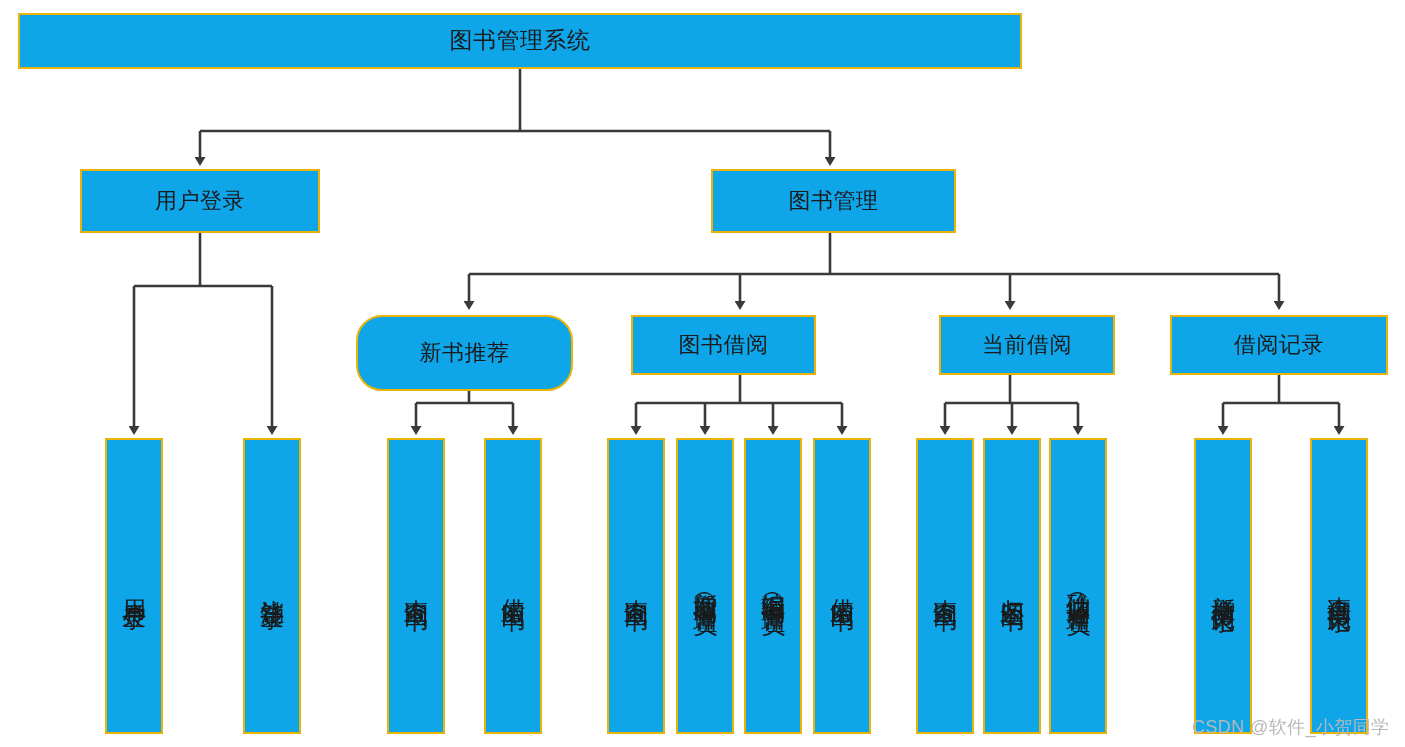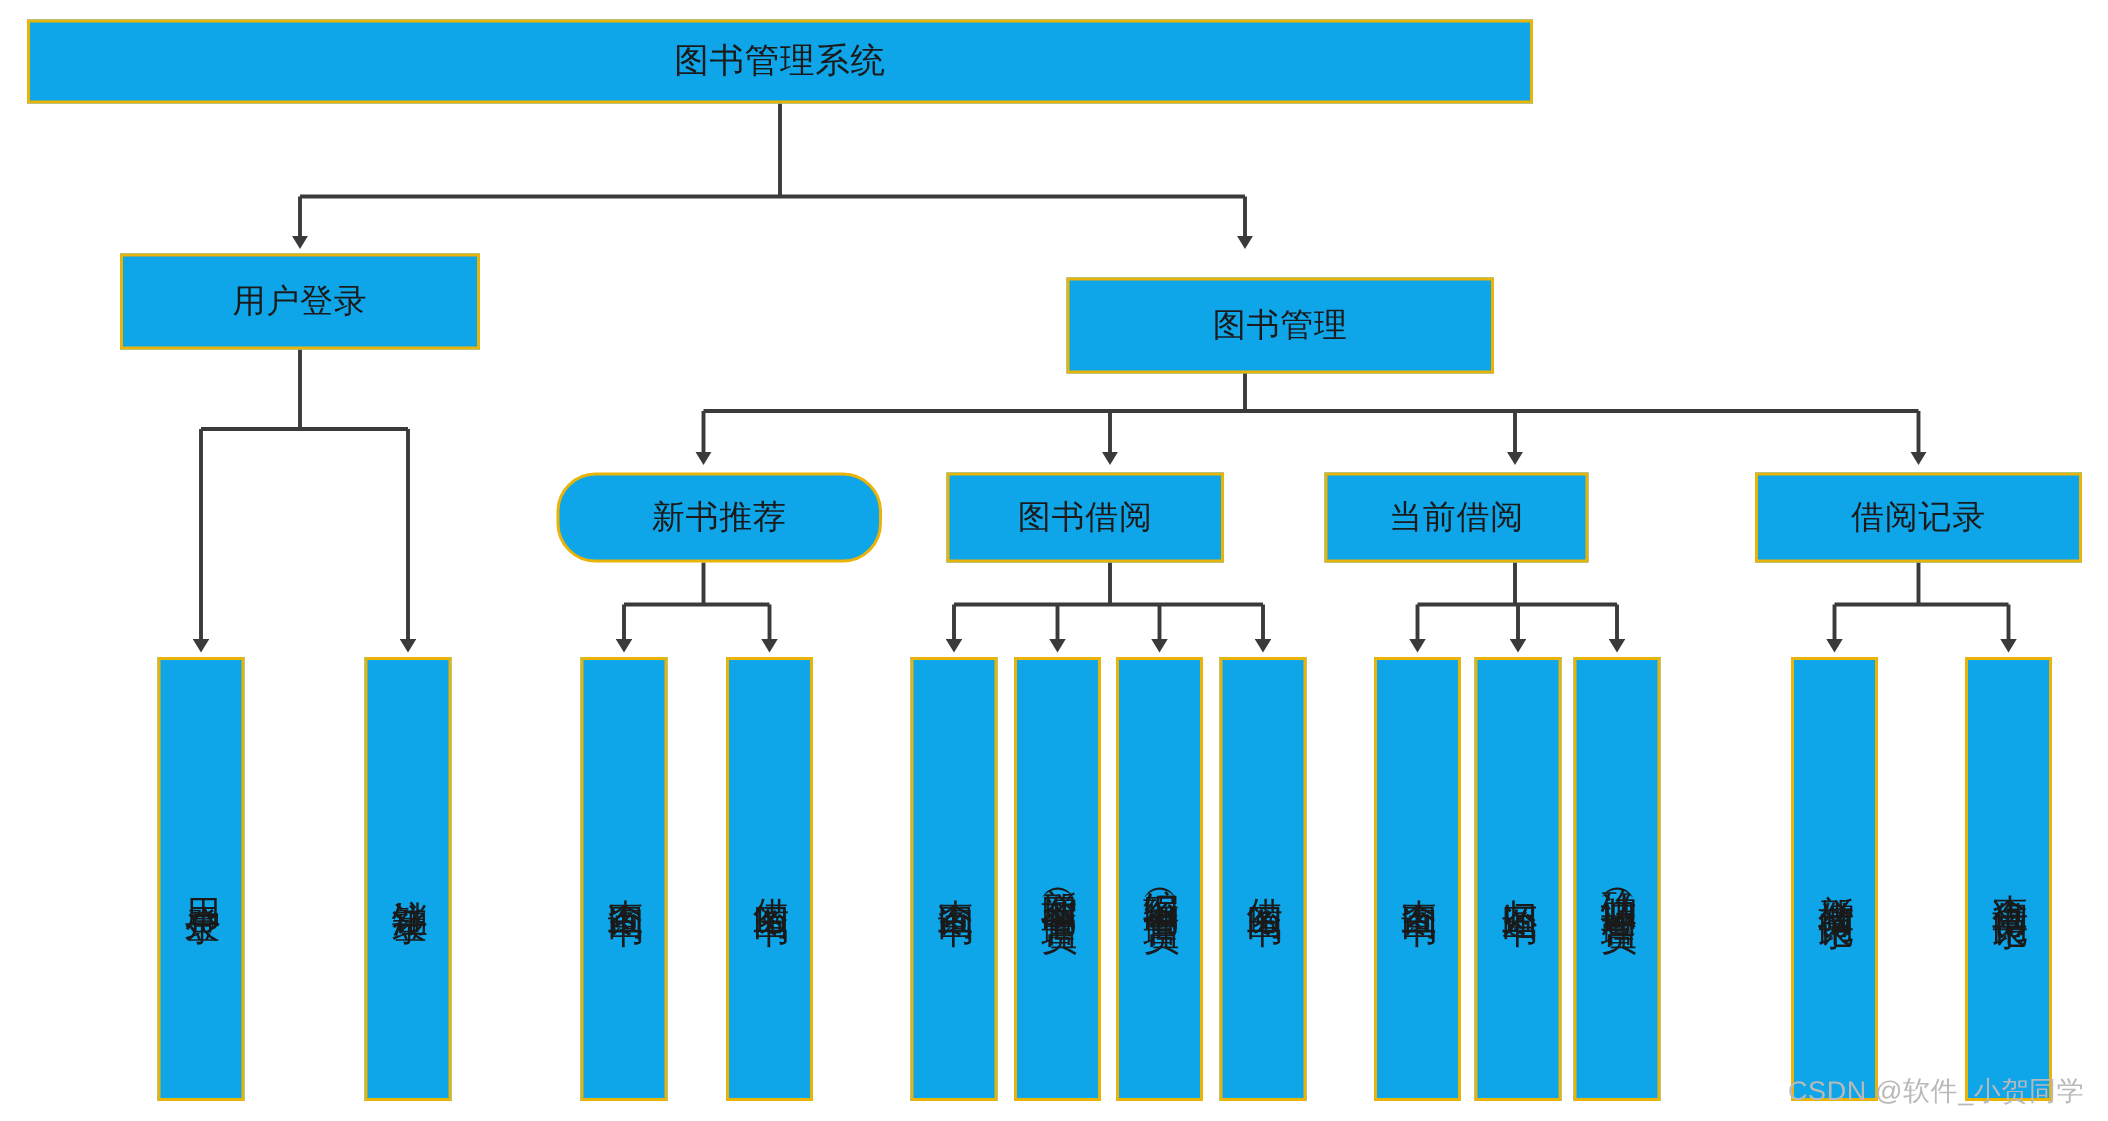--- a/index.html
+++ b/index.html
@@ -116,31 +116,31 @@
     </g>
   </svg>
 
   <div class="node horiz root" style="left:18px; top:13px; width:1004px; height:56px;">
     <span class="label">图书管理系统</span>
   </div>
 
   <div class="node horiz" style="left:80px; top:169px; width:240px; height:64px;">
     <span class="label">用户登录</span>
   </div>
-  <div class="node horiz" style="left:711px; top:169px; width:285px; height:64px;margin-top:16px;">
+  <div class="node horiz" style="left:711px; top:169px; width:245px; height:64px;">
     <span class="label">图书管理</span>
   </div>
 
-  <div class="node horiz" style="left:371px; top:315px; width:217px; height:60px;border-radius:26px;">
+  <div class="node horiz" style="left:356px; top:315px; width:217px; height:76px;border-radius:26px;">
     <span class="label">新书推荐</span>
   </div>
   <div class="node horiz" style="left:631px; top:315px; width:185px; height:60px;">
     <span class="label">图书借阅</span>
   </div>
-  <div class="node horiz" style="left:883px; top:315px; width:176px; height:60px;">
+  <div class="node horiz" style="left:939px; top:315px; width:176px; height:60px;">
     <span class="label">当前借阅</span>
   </div>
   <div class="node horiz" style="left:1170px; top:315px; width:218px; height:60px;justify-content:center;">
     <span class="label">借阅记录</span>
   </div>
 
   <div class="node vert" style="left:105px; top:438px; width:58px; height:296px;">
     <span class="label">用户登录</span>
   </div>
   <div class="node vert" style="left:243px; top:438px; width:58px; height:296px;">

